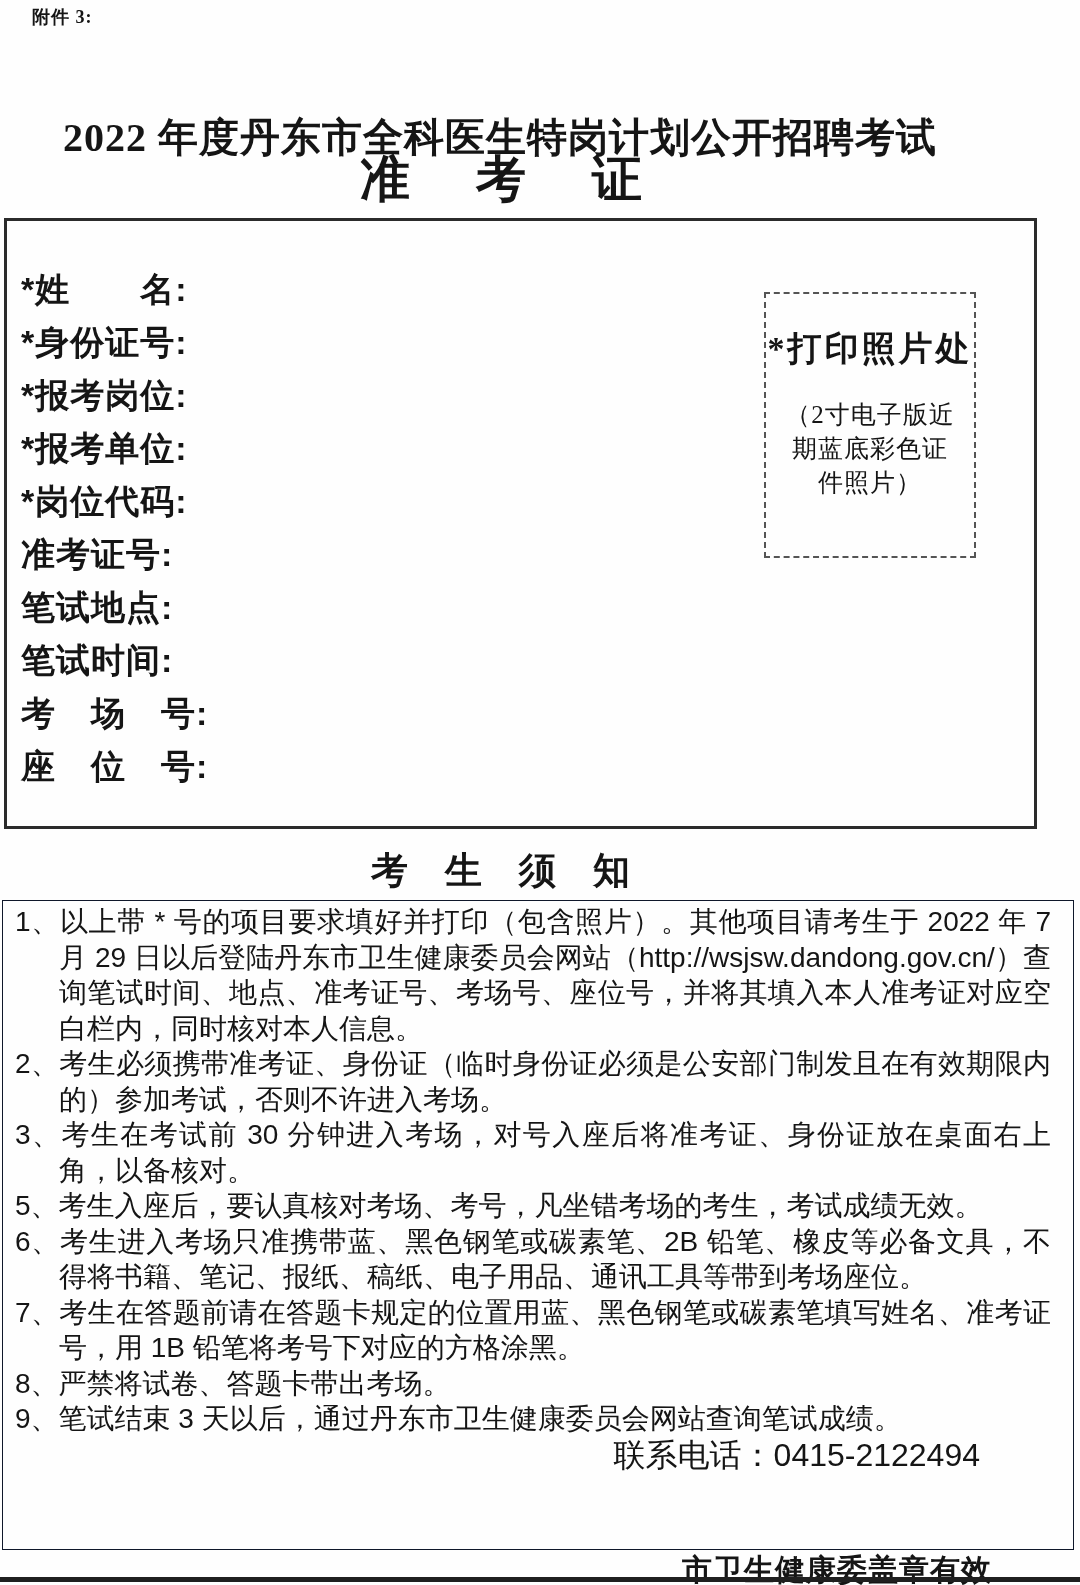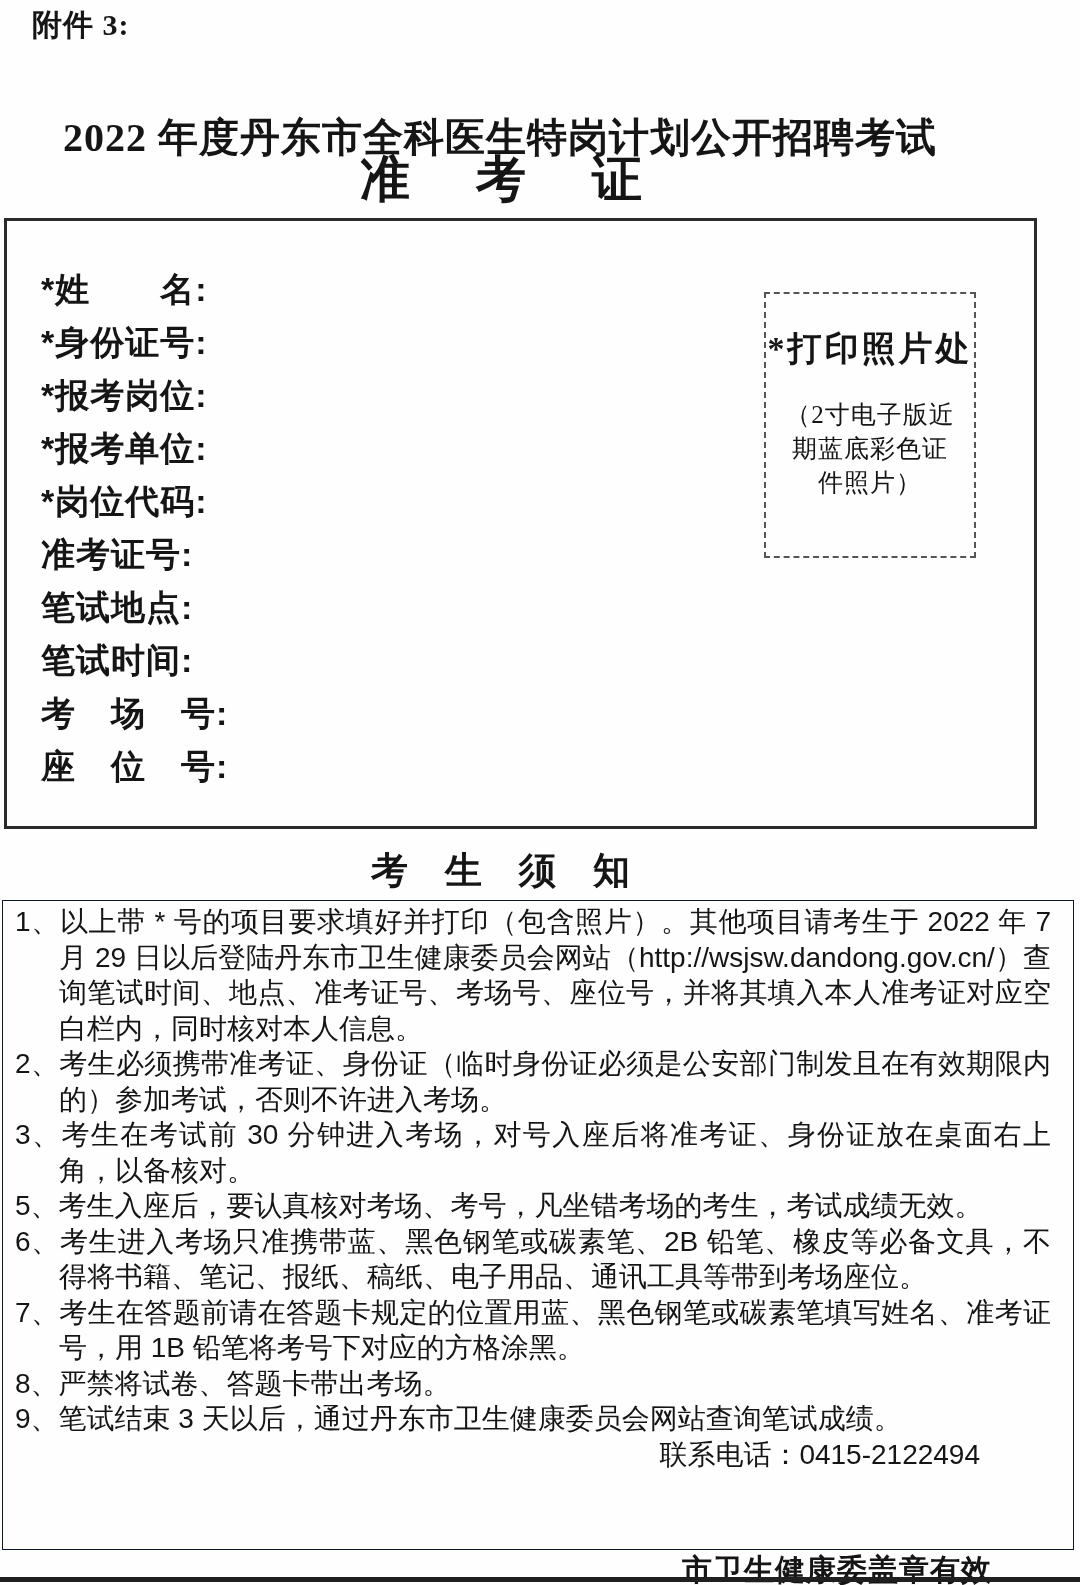--- a/index.html
+++ b/index.html
@@ -7,21 +7,21 @@
     width:1080px;height:1585px;
     background:#ffffff;
     font-family:"Liberation Sans",sans-serif;
     color:#151515;
   }
   .page{position:relative;width:1080px;height:1585px;overflow:hidden;background:#fefefe;}
 
   .attachment{
     position:absolute;left:32px;top:5px;
     font-family:"Liberation Serif",serif;
-    font-size:30px;font-weight:600;letter-spacing:1px;
+    font-size:18px;font-weight:600;letter-spacing:1px;
   }
   .title{
     position:absolute;left:0;top:78px;width:1080px;
     padding-right:80px;box-sizing:border-box;
     text-align:center;
     font-family:"Liberation Serif",serif;
     font-size:40px;font-weight:700;letter-spacing:1px;
     white-space:nowrap;
     margin-top:32px;
   }
@@ -36,21 +36,21 @@
   .main-box{
     position:absolute;left:4px;top:218px;
     width:1033px;height:611px;
     border:3px solid #2b2b2b;box-sizing:border-box;
   }
   .fields{padding:42px 0 0 14px;}
   .field-row{
     height:53px;display:flex;align-items:center;
     font-size:34px;font-weight:600;letter-spacing:1px;
   }
-  .field-label{white-space:pre;margin-left:20px;}
+  .field-label{white-space:pre;}
   .field-value{flex:1;}
 
   .photo-box{
     position:absolute;left:757px;top:71px;
     width:212px;height:266px;
     border:2px dashed #555555;box-sizing:border-box;
     text-align:center;
     font-family:"Liberation Serif",serif;
   }
   .photo-title{margin-top:32px;font-size:34px;font-weight:600;letter-spacing:3px;}
@@ -70,21 +70,21 @@
   }
   .notice-item{
     font-size:28px;line-height:35.5px;
     padding-left:44px;text-indent:-44px;
     text-align:justify;
     font-weight:500;
   }
   .notice-num{white-space:pre;}
   .contact{
     text-align:right;margin-right:71px;
-    font-size:28px;line-height:36px;font-weight:500;
+    font-size:32px;line-height:36px;font-weight:500;
     white-space:nowrap;
   }
 
   .seal-note{
     position:absolute;top:1550px;right:88px;
     font-size:30px;font-weight:600;letter-spacing:1px;
   }
   .scan-edge{
     position:absolute;left:0;top:1577px;width:1080px;height:5px;
     background:#1f1f1f;

